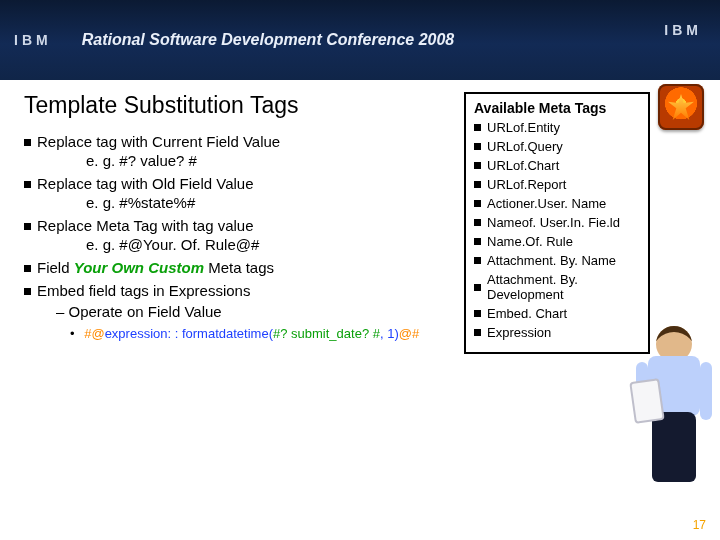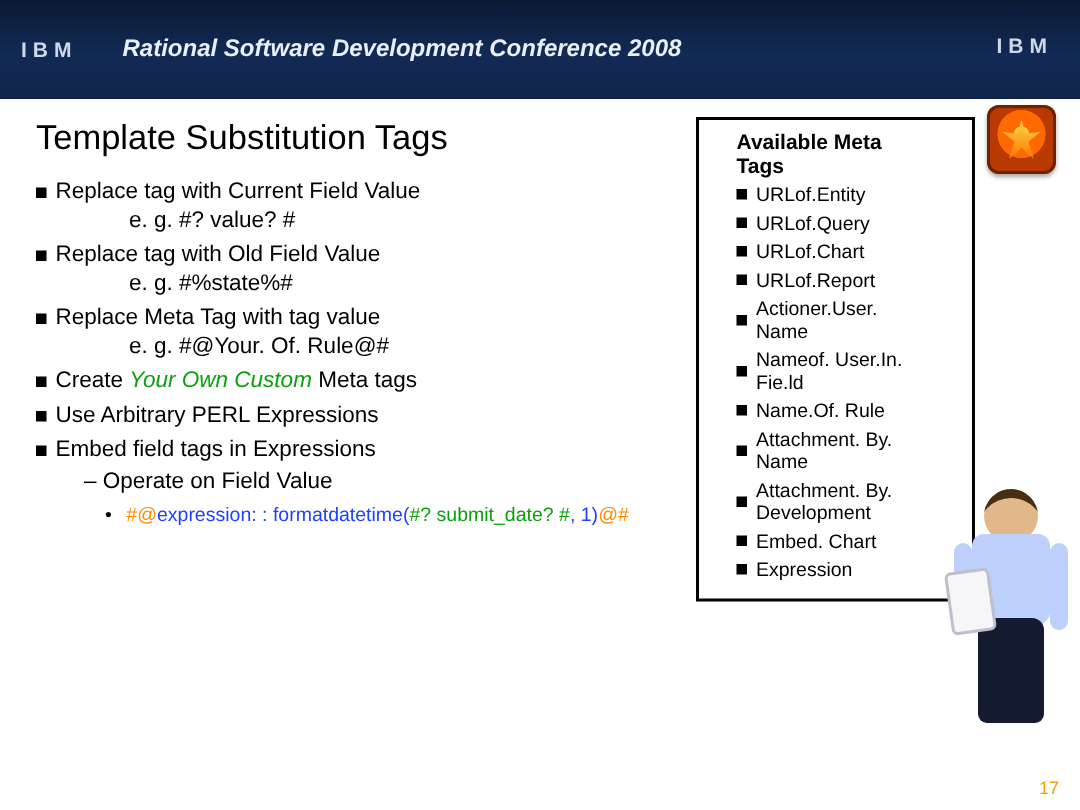--- a/index.html
+++ b/index.html
@@ -8,21 +8,21 @@
     height: 540px;
     font-family: Arial, Helvetica, sans-serif;
     background: #fff;
     color: #000;
     position: relative;
     overflow: hidden;
   }
 
   
   .header {
-    height: 66px;
+    height: 80px;
     background: linear-gradient(#0b1a33 0%, #122a55 55%, #102548 100%);
     display: flex;
     align-items: center;
     padding: 0 14px;
     color: #fff;
     position: relative;
   }
   .header .logo-left {
     display: flex;
     align-items: center;
@@ -74,21 +74,21 @@
   }
   .bullets .sq {
     width: 7px; height: 7px;
     background: #000;
     margin-top: 6px;
     flex: 0 0 auto;
   }
   .bullets .sub {
     margin: 2px 0 6px 62px; 
   }
-  .bullets .green { color: #0aa00a; font-weight: normal; font-style: italic; }
+  .bullets .green { color: #0aa00a; font-weight: bold; font-style: italic; }
 
   .sub2 {
     margin: 4px 0 4px 32px;
     font-size: 15px;
   }
   .sub3 {
     margin: 6px 0 0 46px;
     font-size: 13px;
   }
   .sub3 .dot {
@@ -105,21 +105,21 @@
     display: flex;
     flex-direction: column;
     align-items: flex-end;
     gap: 6px;
   }
 
   .meta-box {
     width: 100%;
     border: 2px solid #000;
     background: #fff;
-    padding: 6px 25px 8px;
+    padding: 6px 8px 8px;
   }
   .meta-box .box-title {
     font-size: 14px;
     font-weight: bold;
     margin-bottom: 3px;
   }
   .meta-box .mitem {
     display: flex;
     align-items: center;
     gap: 6px;
@@ -224,28 +224,24 @@
 
       <div class="item">
         <span class="sq"></span>
         <span>Replace Meta Tag with tag value</span>
       </div>
       <div class="sub">e. g. #@Your. Of. Rule@#</div>
 
       <div class="item">
         <span class="sq"></span>
         <span>
-          <span>Create </span><span class="green">Your Own Custom</span><span> Meta tags</span>
+          <span>Field </span><span class="green">Your Own Custom</span><span> Meta tags</span>
         </span>
       </div>
 
-      <div class="item">
-        <span class="sq"></span>
-        <span>Use Arbitrary PERL Expressions</span>
-      </div>
 
       <div class="item">
         <span class="sq"></span>
         <span>Embed field tags in Expressions</span>
       </div>
 
       <div class="sub2">– Operate on Field Value</div>
 
       <div class="sub3">
         <span class="dot">•</span>

